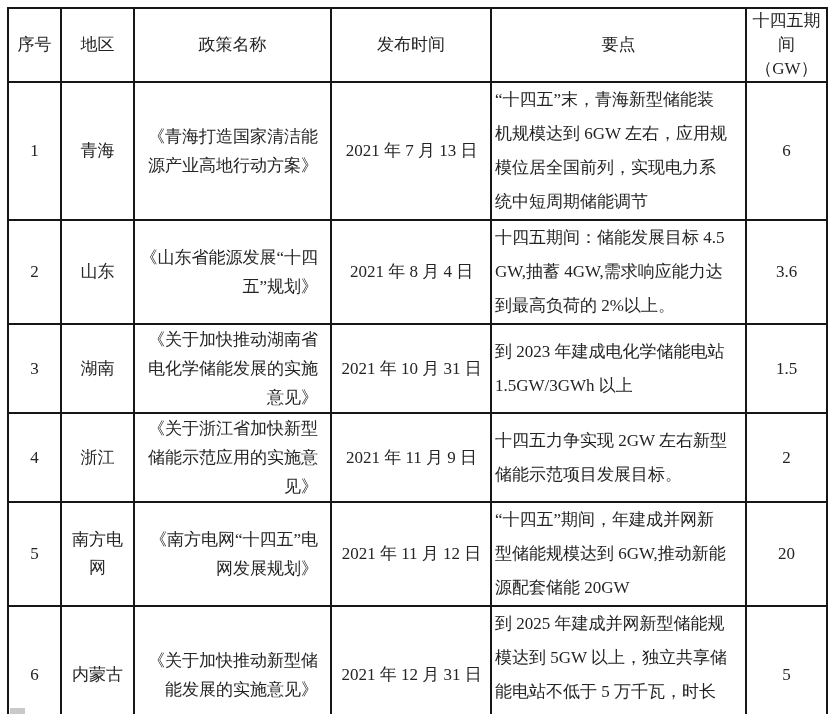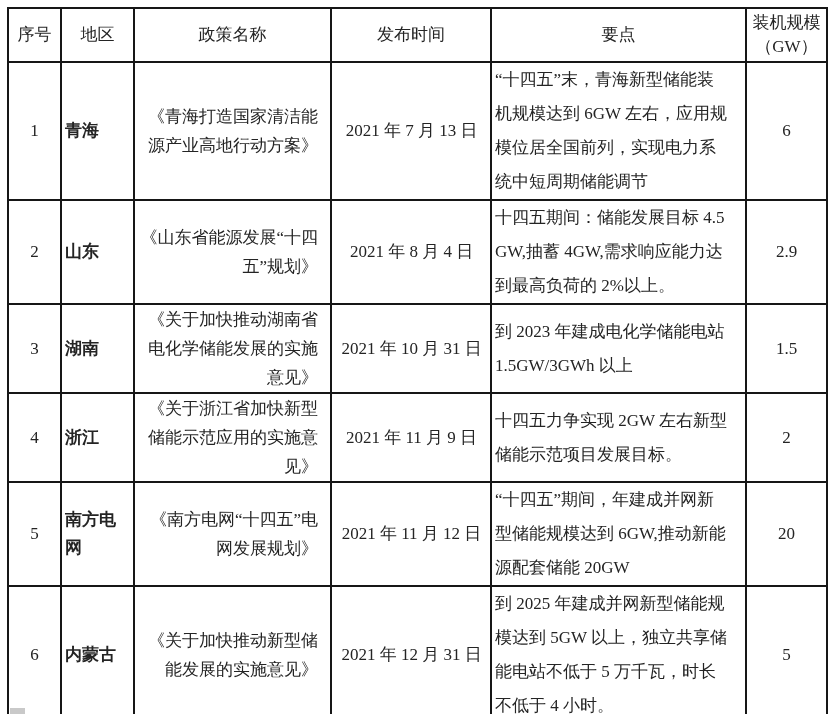--- a/index.html
+++ b/index.html
@@ -32,21 +32,21 @@
   .policy-table th, .policy-table td {
     border: 2px solid #161616;
     font-weight: normal;
     vertical-align: middle;
     overflow: hidden;
     padding: 0;
     line-height: 28px;
     word-break: break-all;
   }
   .policy-table td.cell-no, .policy-table td.cell-capacity { text-align: center; }
-  .policy-table td.cell-region { text-align: left; padding: 0 3px; font-weight: bold; }
+  .policy-table td.cell-region { text-align: center; padding: 0 3px; }
   .policy-table td.cell-policy { text-align: right; padding: 0 12px 0 4px; line-height: 29px; }
   .policy-table td.cell-date { text-align: center; padding: 0 0 0 1px; }
   .policy-table td.cell-points { text-align: left; padding: 0 15px 0 3px; line-height: 34px; }
   .policy-table th { text-align: center; }
   .policy-table th .cap-line { line-height: 24px; }
   tr.row-header  { height: 54px; }
   tr.row-1 { height: 126px; }
   tr.row-2 { height: 83px; }
   tr.row-3 { height: 87px; }
   tr.row-4 { height: 87px; }
@@ -79,41 +79,41 @@
       <col style="width:81px">
     </colgroup>
     <thead>
       <tr class="row-header">
         <th>序号</th>
         <th>地区</th>
         <th>政策名称</th>
         <th>发布时间</th>
         <th>要点</th>
         <th>
-          <div class="cap-line">装机规模</div>
+          <div class="cap-line">十四五期间</div>
           <div class="cap-line">（GW）</div>
         </th>
       </tr>
     </thead>
     <tbody>
       <tr class="row-1">
         <td class="cell-no">1</td>
         <td class="cell-region">青海</td>
         <td class="cell-policy">《青海打造国家清洁能源产业高地行动方案》</td>
         <td class="cell-date">2021 年 7 月 13 日</td>
         <td class="cell-points">“十四五”末，青海新型储能装机规模达到 6GW 左右，应用规模位居全国前列，实现电力系统中短周期储能调节</td>
         <td class="cell-capacity">6</td>
       </tr>
       <tr class="row-2">
         <td class="cell-no">2</td>
         <td class="cell-region">山东</td>
         <td class="cell-policy">《山东省能源发展“十四五”规划》</td>
         <td class="cell-date">2021 年 8 月 4 日</td>
         <td class="cell-points">十四五期间：储能发展目标 4.5GW,抽蓄 4GW,需求响应能力达到最高负荷的 2%以上。</td>
-        <td class="cell-capacity">2.9</td>
+        <td class="cell-capacity">3.6</td>
       </tr>
       <tr class="row-3">
         <td class="cell-no">3</td>
         <td class="cell-region">湖南</td>
         <td class="cell-policy">《关于加快推动湖南省电化学储能发展的实施意见》</td>
         <td class="cell-date">2021 年 10 月 31 日</td>
         <td class="cell-points">到 2023 年建成电化学储能电站 1.5GW/3GWh 以上</td>
         <td class="cell-capacity">1.5</td>
       </tr>
       <tr class="row-4">

